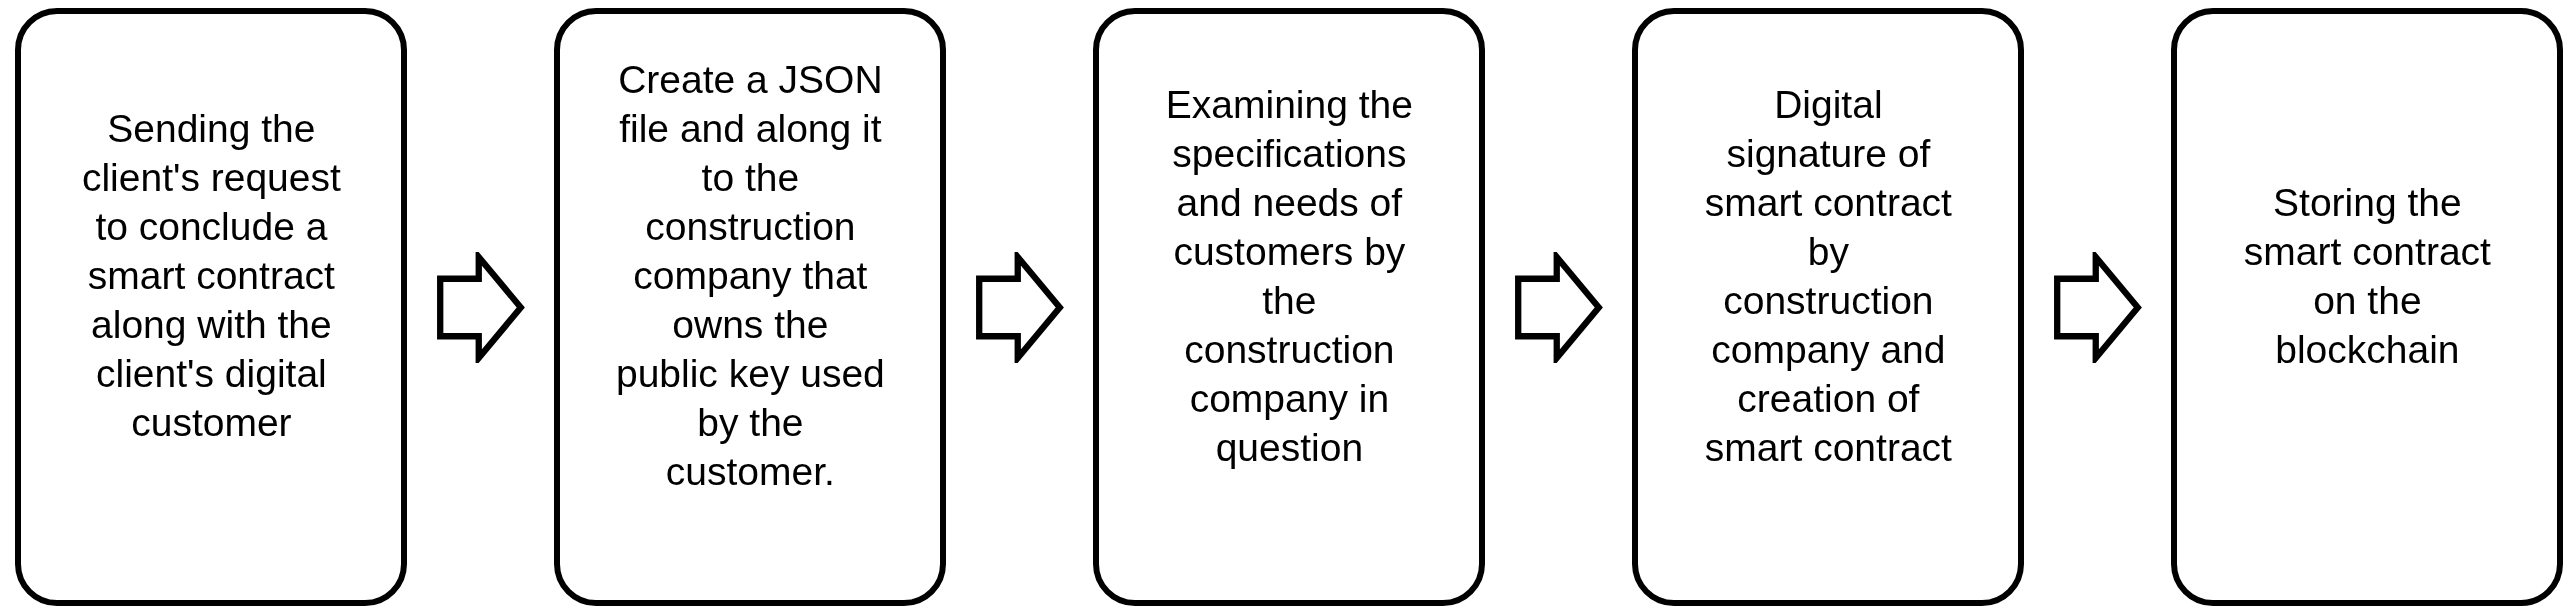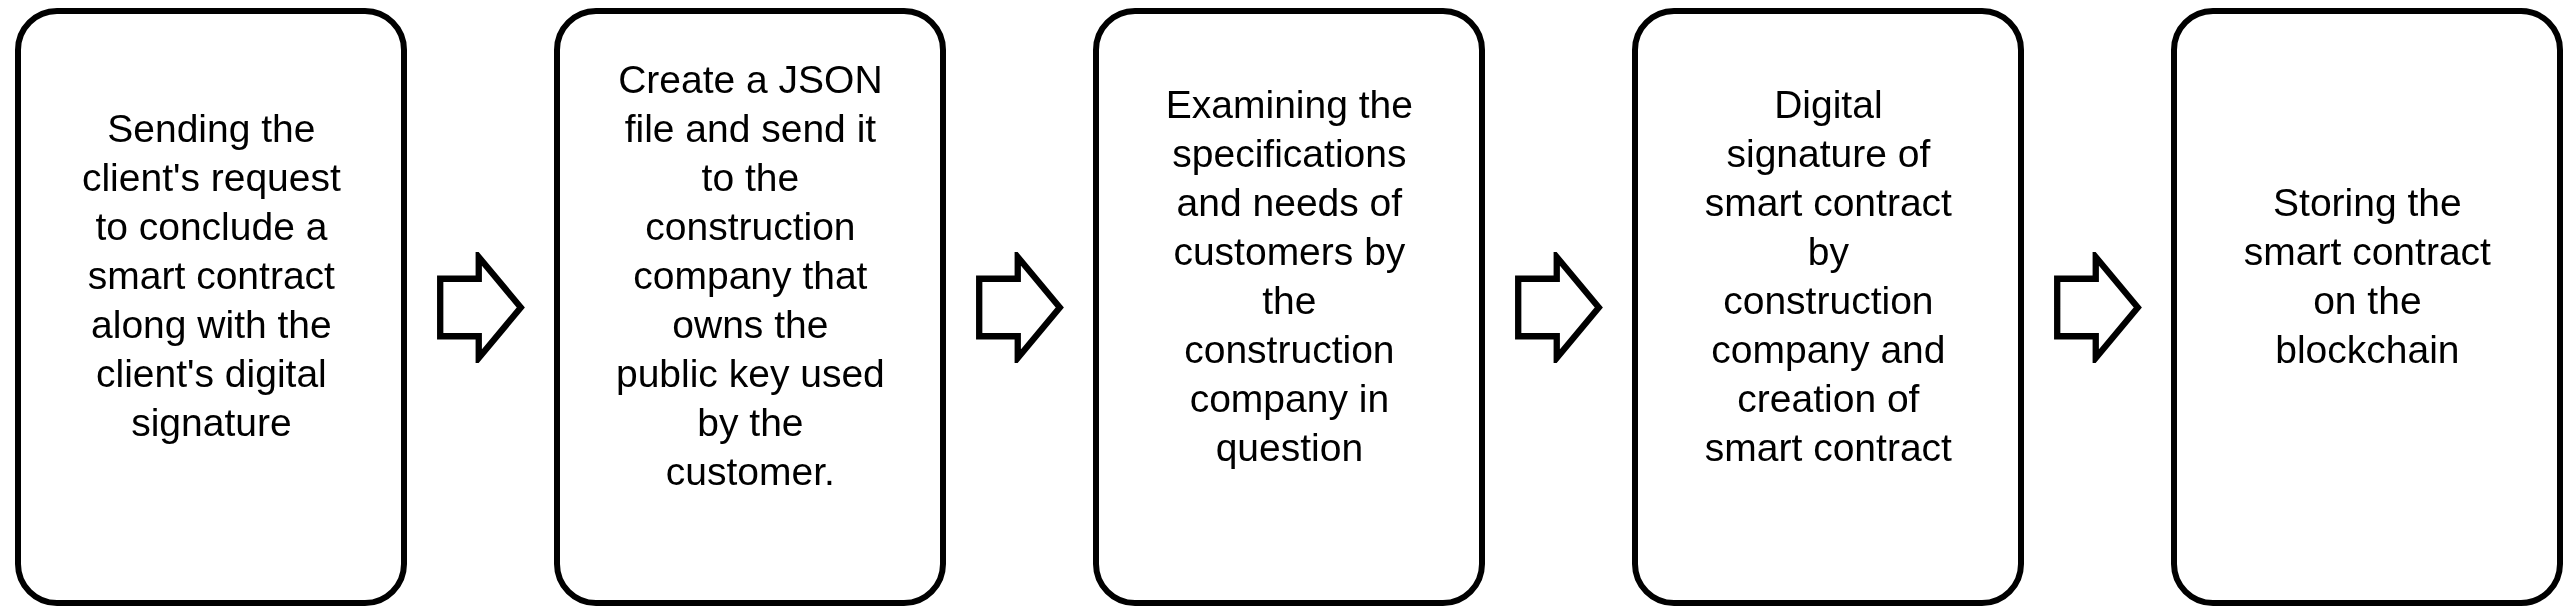--- a/index.html
+++ b/index.html
@@ -63,32 +63,32 @@
 
 <div class="flow">
 
   <div class="box">
     <div class="box-text">Sending the
 client's request
 to conclude a
 smart contract
 along with the
 client's digital
-signature</div>
+customer</div>
   </div>
 
   <div class="arrow-cell">
     <svg class="arrow-svg" viewBox="0 0 127 158" xmlns="http://www.w3.org/2000/svg">
       <path d="M 6 38 H 61 V 7 L 121 79 L 61 151 V 120 H 6 Z"></path>
     </svg>
   </div>
 
   <div class="box">
     <div class="box-text">Create a JSON
-file and send it
+file and along it
 to the
 construction
 company that
 owns the
 public key used
 by the
 customer.</div>
   </div>
 
   <div class="arrow-cell">

